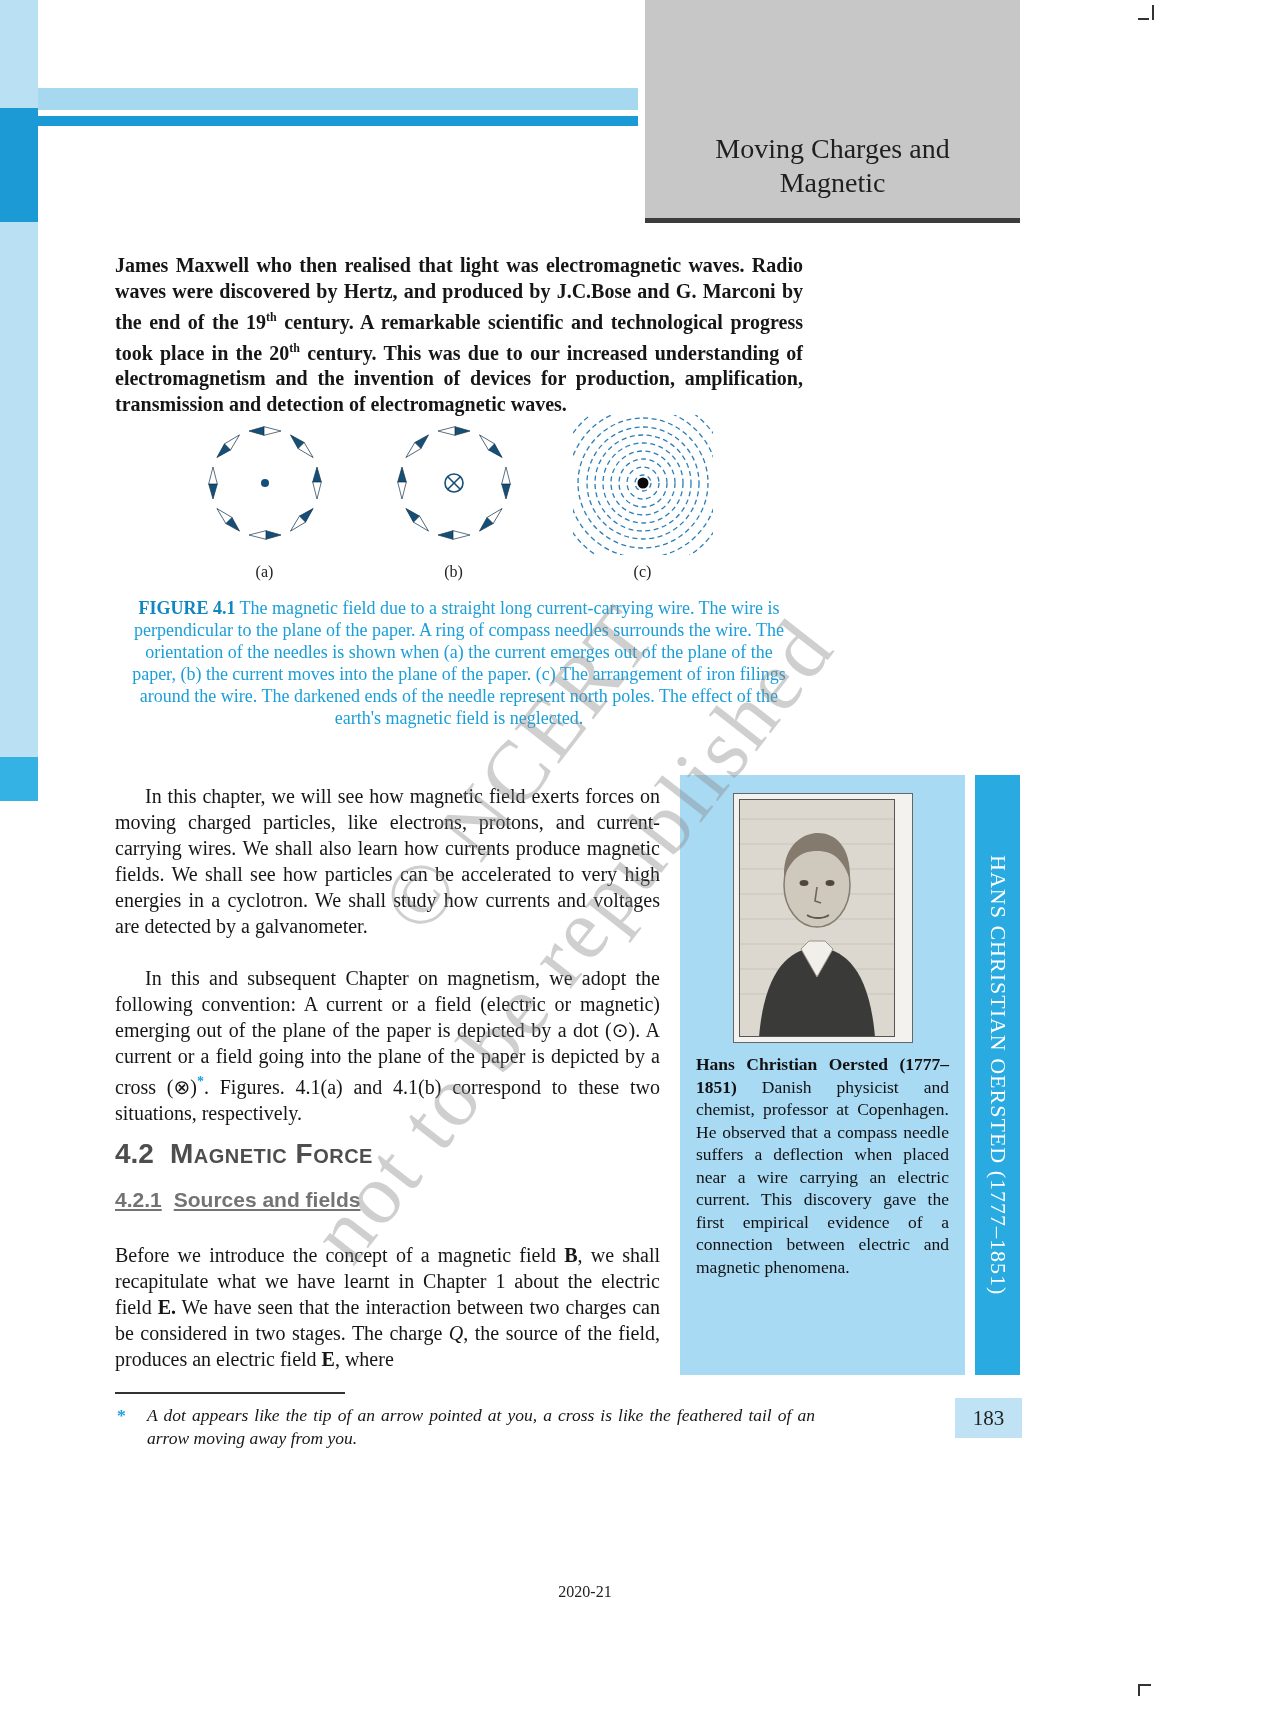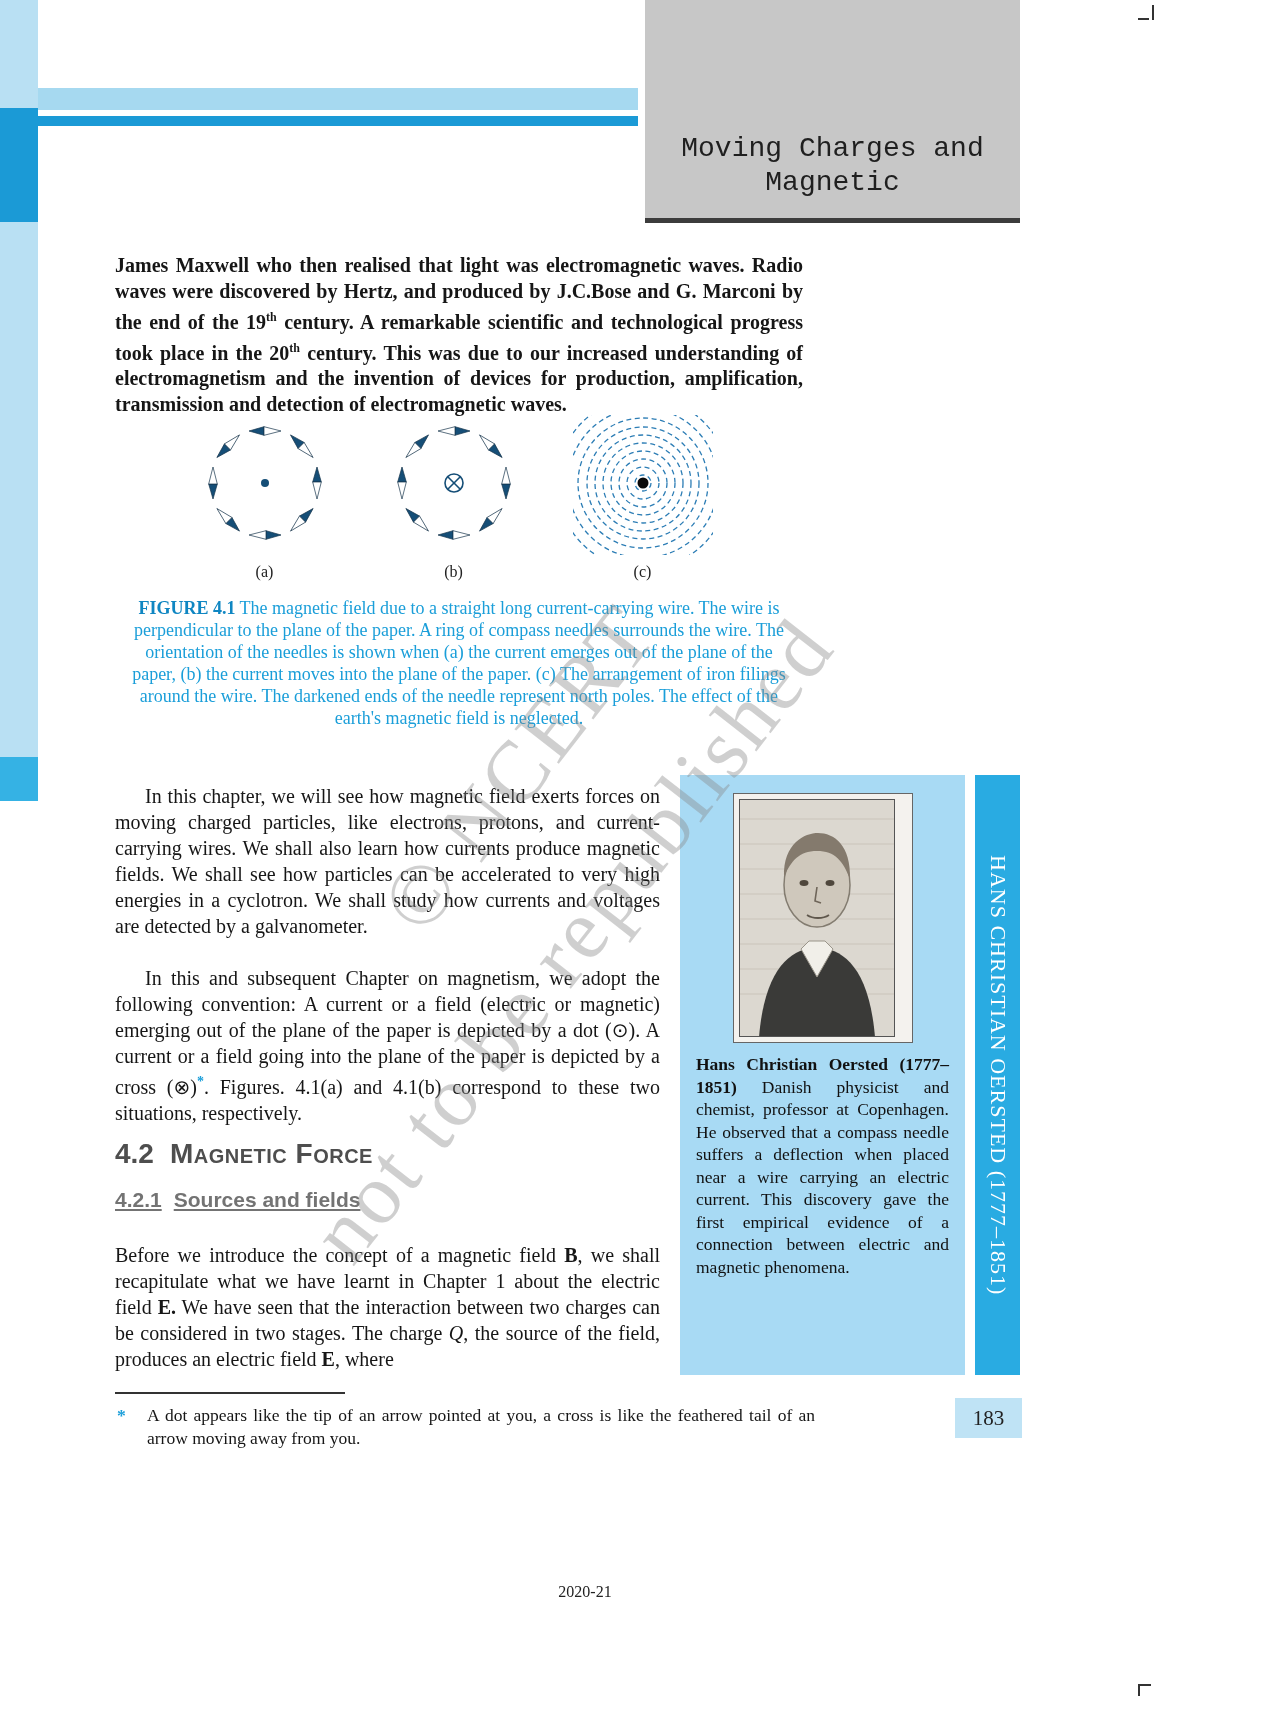--- a/index.html
+++ b/index.html
@@ -8,21 +8,21 @@
 
   
   .left-band{position:absolute;left:0;top:0;width:38px;height:757px;background:#b9e0f3;}
   .left-band-dark{position:absolute;left:0;top:108px;width:38px;height:114px;background:#1b9ad6;}
   .left-band-mid{position:absolute;left:0;top:757px;width:38px;height:44px;background:#35b2e4;}
   .stripe-light{position:absolute;left:38px;top:88px;width:600px;height:22px;background:#a6d9f0;}
   .stripe-dark{position:absolute;left:38px;top:116px;width:600px;height:10px;background:#1b9ad6;}
 
   
   .title-box{position:absolute;left:645px;top:0;width:375px;height:218px;background:#c7c7c7;border-bottom:5px solid #3c3c3c;}
-  .title-box .ttl{position:absolute;left:0;right:0;top:132px;text-align:center;font-family:Liberation Mono, monospace;font-size:28px;line-height:34px;color:#1f1f1f;font-weight:500;}
+  .title-box .ttl{position:absolute;left:0;right:0;top:132px;text-align:center;font-family:Liberation Serif, serif;font-size:28px;line-height:34px;color:#1f1f1f;font-weight:500;}
 
   
   .para{text-align:justify;font-size:20px;line-height:26px;color:#161616;}
   .intro{position:absolute;left:115px;top:232px;width:688px;font-weight:bold;}
   .narrow{position:absolute;left:115px;width:545px;}
   .p2{top:763px;}
   .p3{top:945px;}
   .p4{top:1222px;}
   .indent{text-indent:30px;display:block;}
   .sup{font-size:0.6em;vertical-align:super;}
@@ -47,21 +47,21 @@
   .portrait-frame{margin:18px auto 0 auto;width:168px;background:#f4f2ee;border:1px solid #666;padding:5px;}
   .portrait-frame svg{display:block;}
   .bio{padding:10px 16px 0 16px;font-size:17.5px;line-height:22.5px;text-align:justify;color:#111;}
   .vband{position:absolute;left:975px;top:775px;width:45px;height:600px;background:#29abe2;display:flex;align-items:center;justify-content:center;}
   .vband .vtext{writing-mode:vertical-rl;text-orientation:mixed;color:#ffffff;font-size:22px;letter-spacing:1px;font-family:"Liberation Serif",serif;}
 
   
   .foot-rule{position:absolute;left:115px;top:1392px;width:230px;border-top:2px solid #333;}
   .footnote{position:absolute;left:115px;top:1404px;width:700px;font-size:17.5px;line-height:23px;color:#161616;}
   .footnote .star{color:#1a9ed9;font-weight:bold;position:absolute;left:2px;top:0;}
-  .footnote .txt{display:block;margin-left:32px;text-align:justify;}
+  .footnote .txt{display:block;margin-left:32px;text-align:justify;font-style:italic;}
   .page-badge{position:absolute;left:955px;top:1398px;width:67px;height:40px;background:#bfe3f5;display:flex;align-items:center;justify-content:center;font-size:21px;color:#222;}
   .footer-year{position:absolute;left:0;top:1540px;width:1170px;text-align:center;font-size:16px;color:#222;margin-top:43px;}
 
   
   .wm{position:absolute;z-index:40;pointer-events:none;color:#8a8a8a;opacity:0.40;font-family:"Liberation Serif",serif;white-space:nowrap;letter-spacing:3px;}
   .wm1{left:400px;top:870px;font-size:86px;transform:rotate(-52deg);transform-origin:0 50%;}
   .wm2{left:330px;top:1200px;font-size:86px;transform:rotate(-52deg);transform-origin:0 50%;}
 
   
   .crop{position:absolute;background:#333;}

